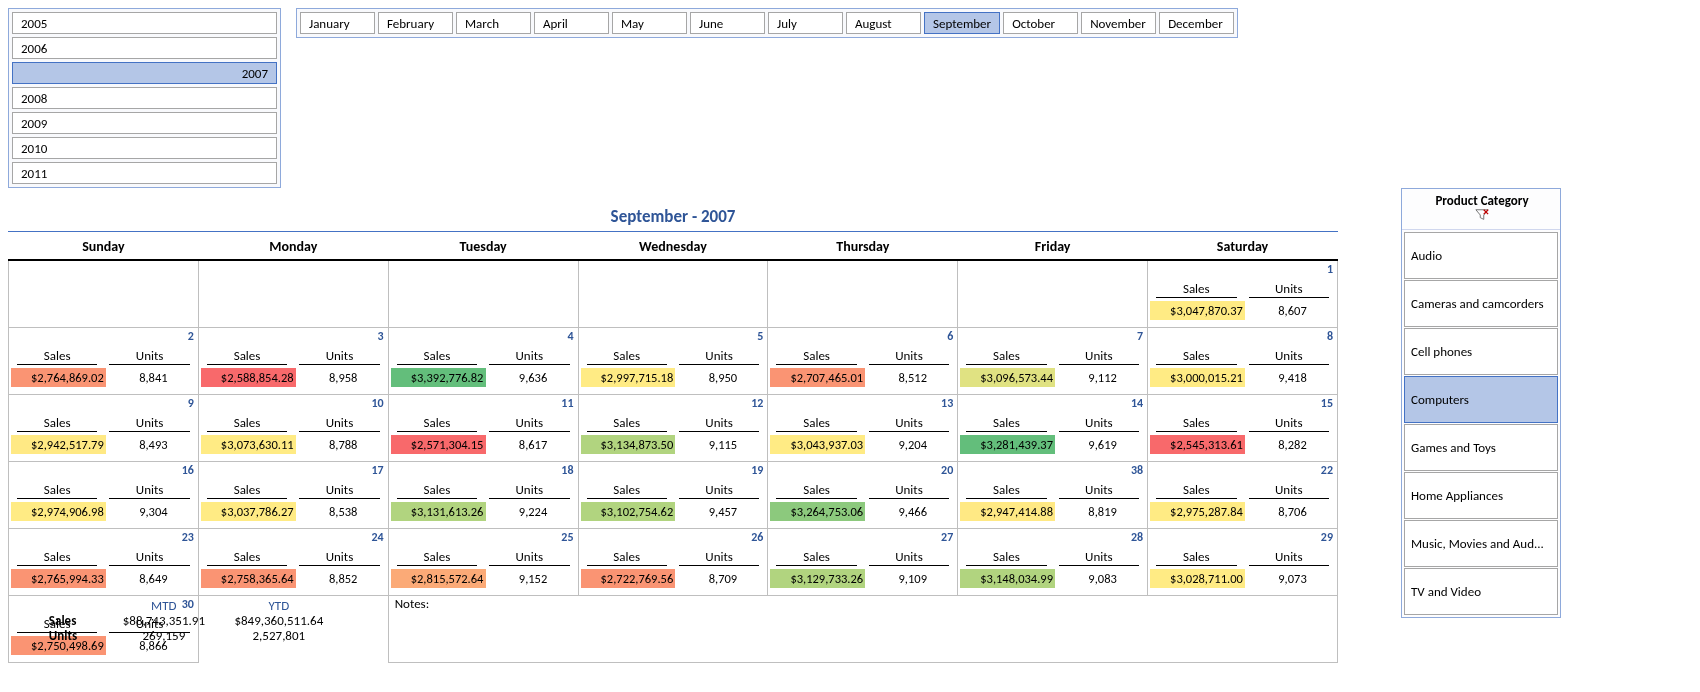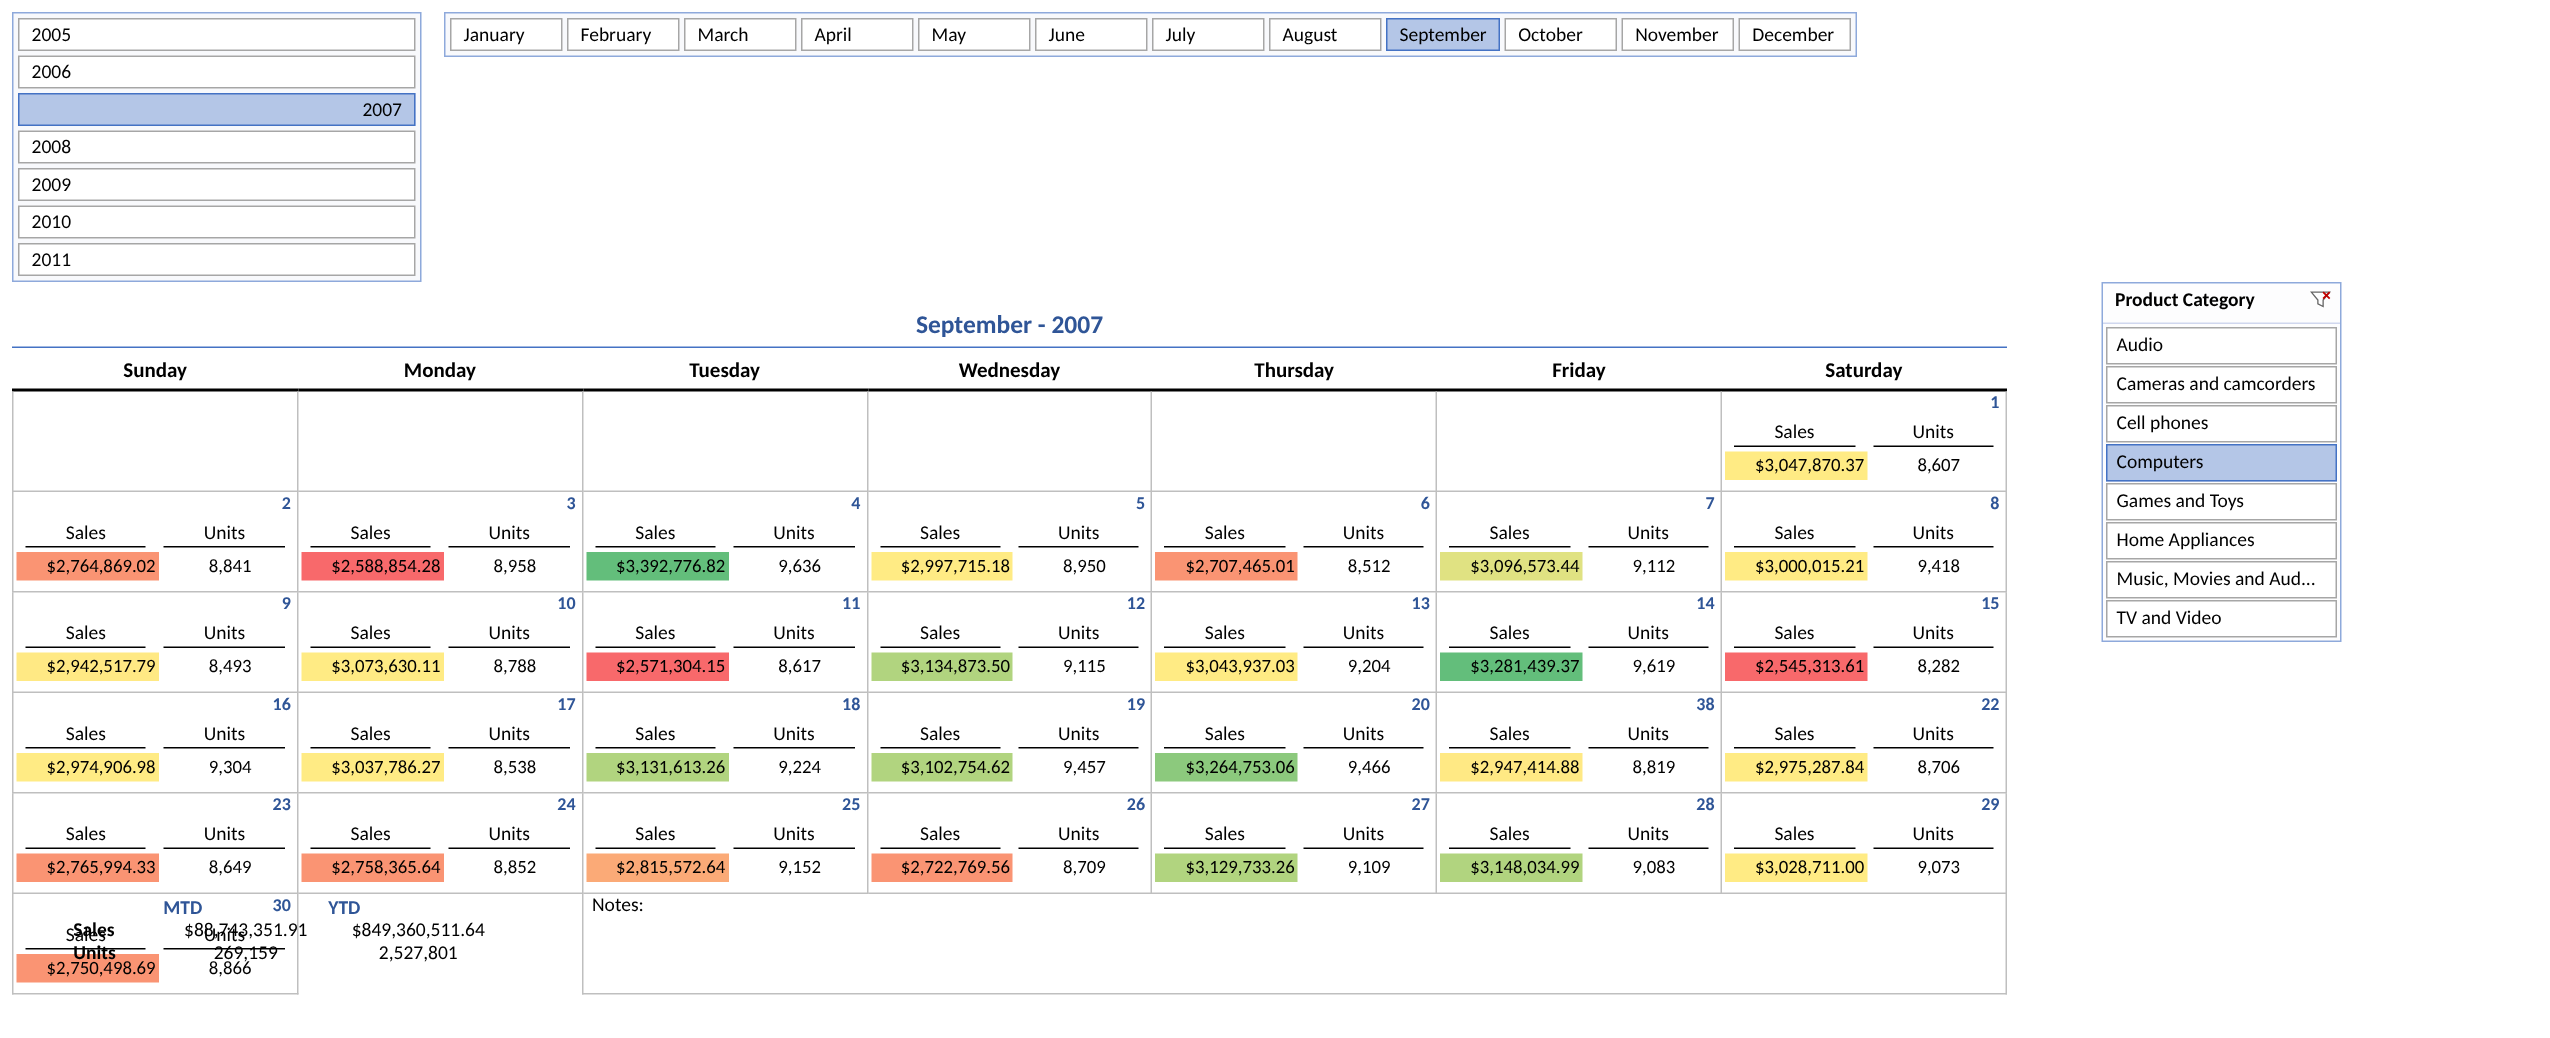--- a/index.html
+++ b/index.html
@@ -120,21 +120,21 @@
   .c-lgrn  { background: #b1d47f; }
   .c-grn   { background: #8cc97d; }
   .c-dgrn  { background: #63be7b; }
 
   .summary {
     display: grid;
     grid-template-columns: 95px 115px 115px;
     padding: 2px 0 0 20px;
     font-size: 13px;
   }
-  .summary .hdr { color:#2f5597; font-weight:bold; }
+  .summary .hdr { color:#2f5597; font-weight:normal; text-align:center; }
   .summary .lbl { font-weight:bold; text-align:left; }
   .summary .val { text-align:center; }
 
   .notes-cell {
     border-left: 1px solid #bfbfbf;
     border-right: 1px solid #bfbfbf;
     border-bottom: 1px solid #bfbfbf;
     vertical-align: top;
     padding: 0 6px;
     font-size: 13px;
@@ -142,30 +142,31 @@
 
   .bottom-row td.nobord { border:none; padding:0; vertical-align:top; }
 
   
   .catslicer {
     border: 1px solid #8ea9db;
     width: 158px;
     background:#fdfdfe;
   }
   .catslicer .catheader {
-    display:flex; justify-content:space-between; align-items:flex-start;
+    display:flex; justify-content:space-between; align-items:center;
     padding:4px 6px 4px 8px;
     font-weight:bold;
     border-bottom: 1px solid #d0d7ee;
+    flex-direction: column;
   }
   .catslicer .catheader svg { width:14px; height:14px; }
   .catslicer .catbody { padding:2px; display:flex; flex-direction:column; gap:1px;}
   .catslicer .catbody button {
     font-family:inherit; font-size:13px; text-align:left;
-    padding:4px 6px; border:1px solid #a6a6a6; background:#fff; cursor:pointer;
+    padding:15px 6px; border:1px solid #a6a6a6; background:#fff; cursor:pointer;
     white-space:nowrap; overflow:hidden; text-overflow:ellipsis;
   }
   .catslicer .catbody button.selected { background:#b4c6e7; border-color:#4472c4; }
 </style>
 </head>
 <body>
 
 <div class="top-row">
   <div class="slicer slicer-year" id="slicer-year">
       <button>2005</button>

